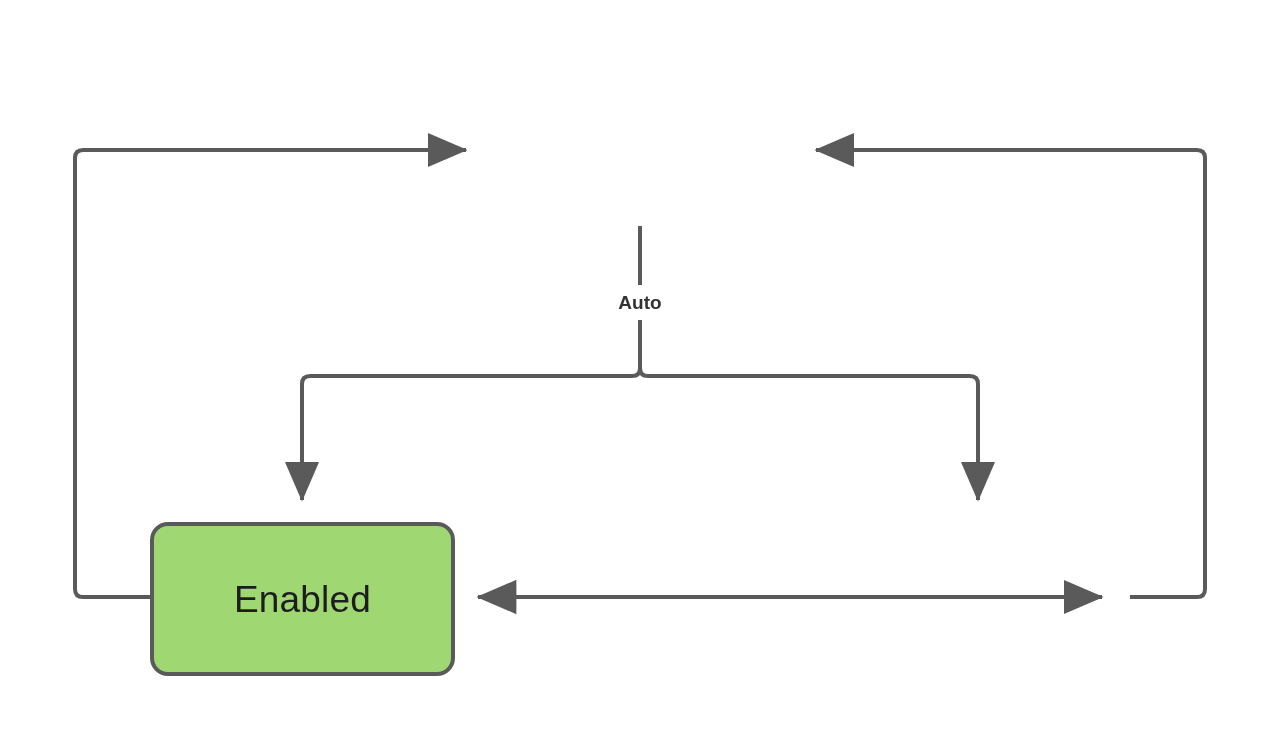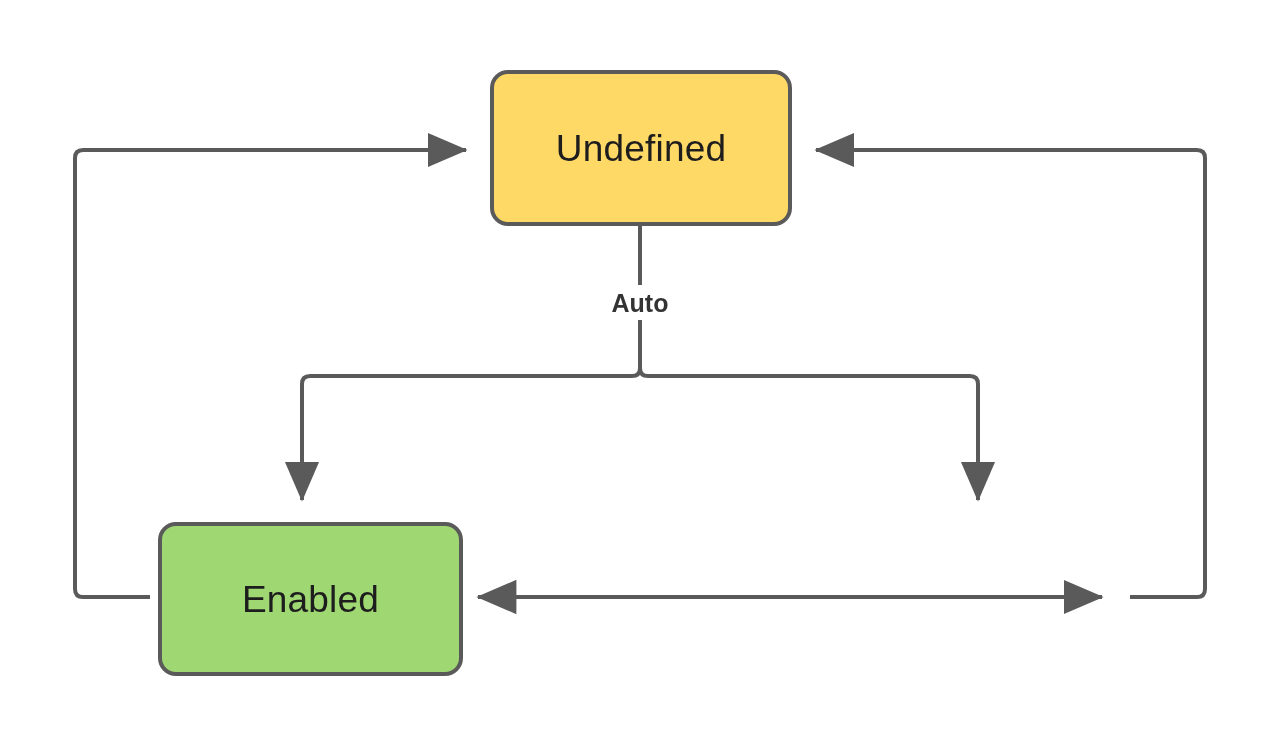--- a/index.html
+++ b/index.html
@@ -37,21 +37,21 @@
     font-family: "Liberation Sans", sans-serif;
     font-size: 37px;
     color: #1d1d1d;
     line-height: 1;
     letter-spacing: 0.2px;
     white-space: nowrap;
   }
   .edge-label {
     position: absolute;
     font-family: "Liberation Sans", sans-serif;
-    font-size: 25px;
+    font-size: 19px;
     font-weight: bold;
     color: #333333;
     background: #ffffff;
     padding: 2px 9px;
     white-space: nowrap;
     transform: translate(-50%, -50%);
   }
 </style>
 </head>
 <body>
@@ -79,24 +79,21 @@
       <path d="M 640 368 Q 640 376 648 376 L 970 376 Q 978 376 978 384 L 978 500" marker-end="url(#arrow-end)"></path>
 
       <path d="M 150 597 L 83 597 Q 75 597 75 589 L 75 158 Q 75 150 83 150 L 466 150" marker-end="url(#arrow-end)"></path>
 
       <path d="M 1130 597 L 1197 597 Q 1205 597 1205 589 L 1205 158 Q 1205 150 1197 150 L 816 150" marker-end="url(#arrow-end)"></path>
 
       <path d="M 478 597 L 1102 597" marker-start="url(#arrow-start)" marker-end="url(#arrow-end)"></path>
     </g>
   </svg>
 
-  <div class="node-box" style="left:490px; top:70px; width:302px; height:156px; background:#ffd966;">
-    <span class="node-label">Undefined</span>
-  </div>
 
-  <div class="node-box" style="left:150px; top:522px; width:305px; height:154px; background:#9fd773;margin-left:8px;">
+  <div class="node-box" style="left:150px; top:522px; width:305px; height:154px; background:#9fd773;">
     <span class="node-label">Enabled</span>
   </div>
 
 
   <div class="edge-label" style="left:640px; top:303px;">Auto</div>
 
 </div>
 
 </body></html>

